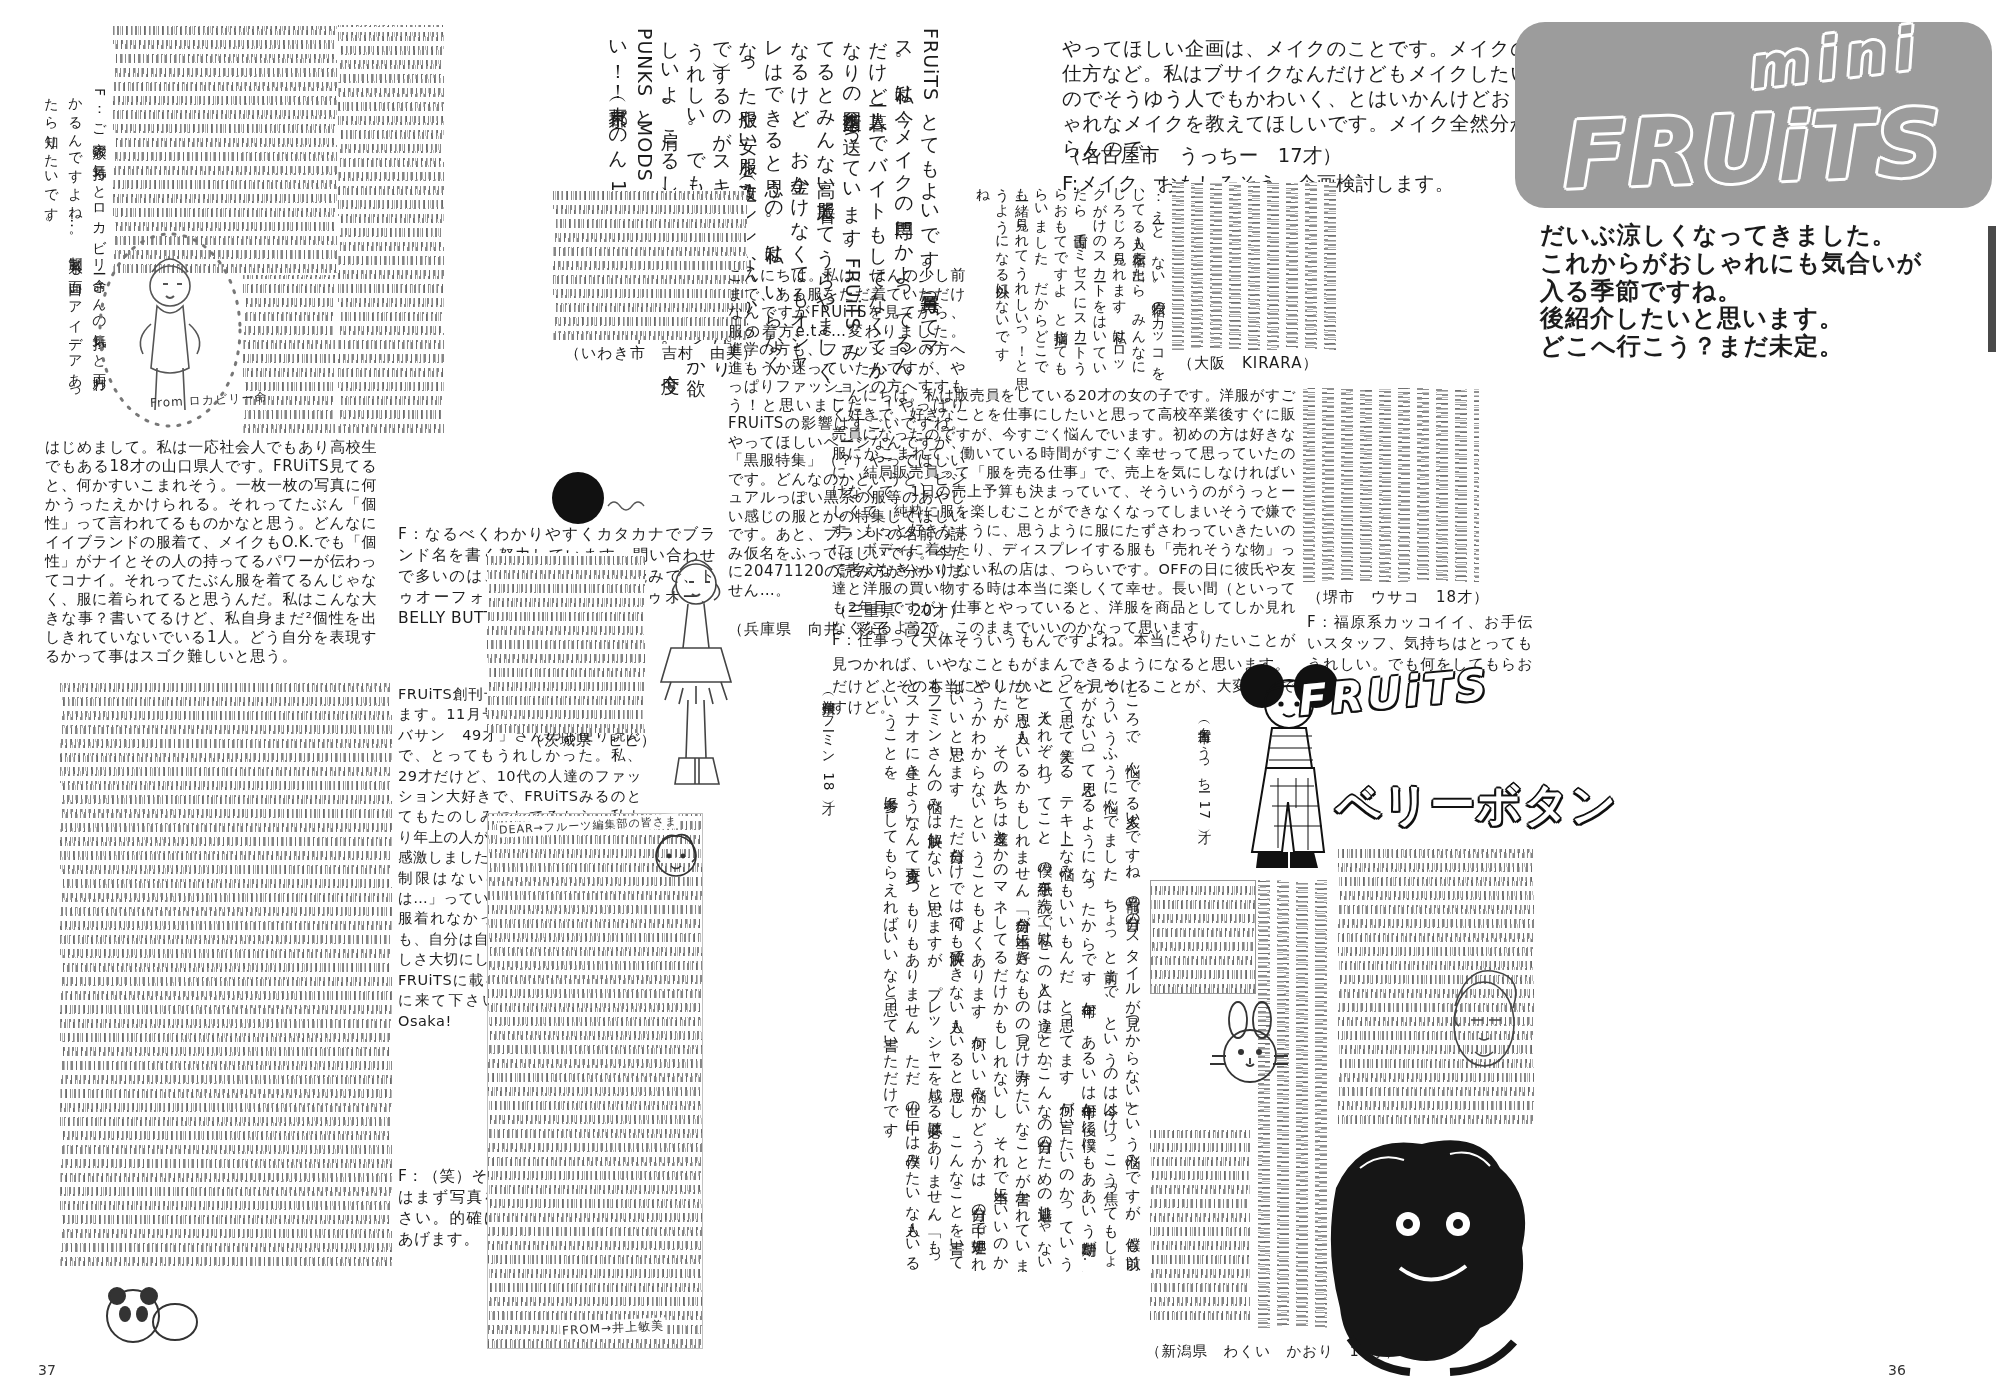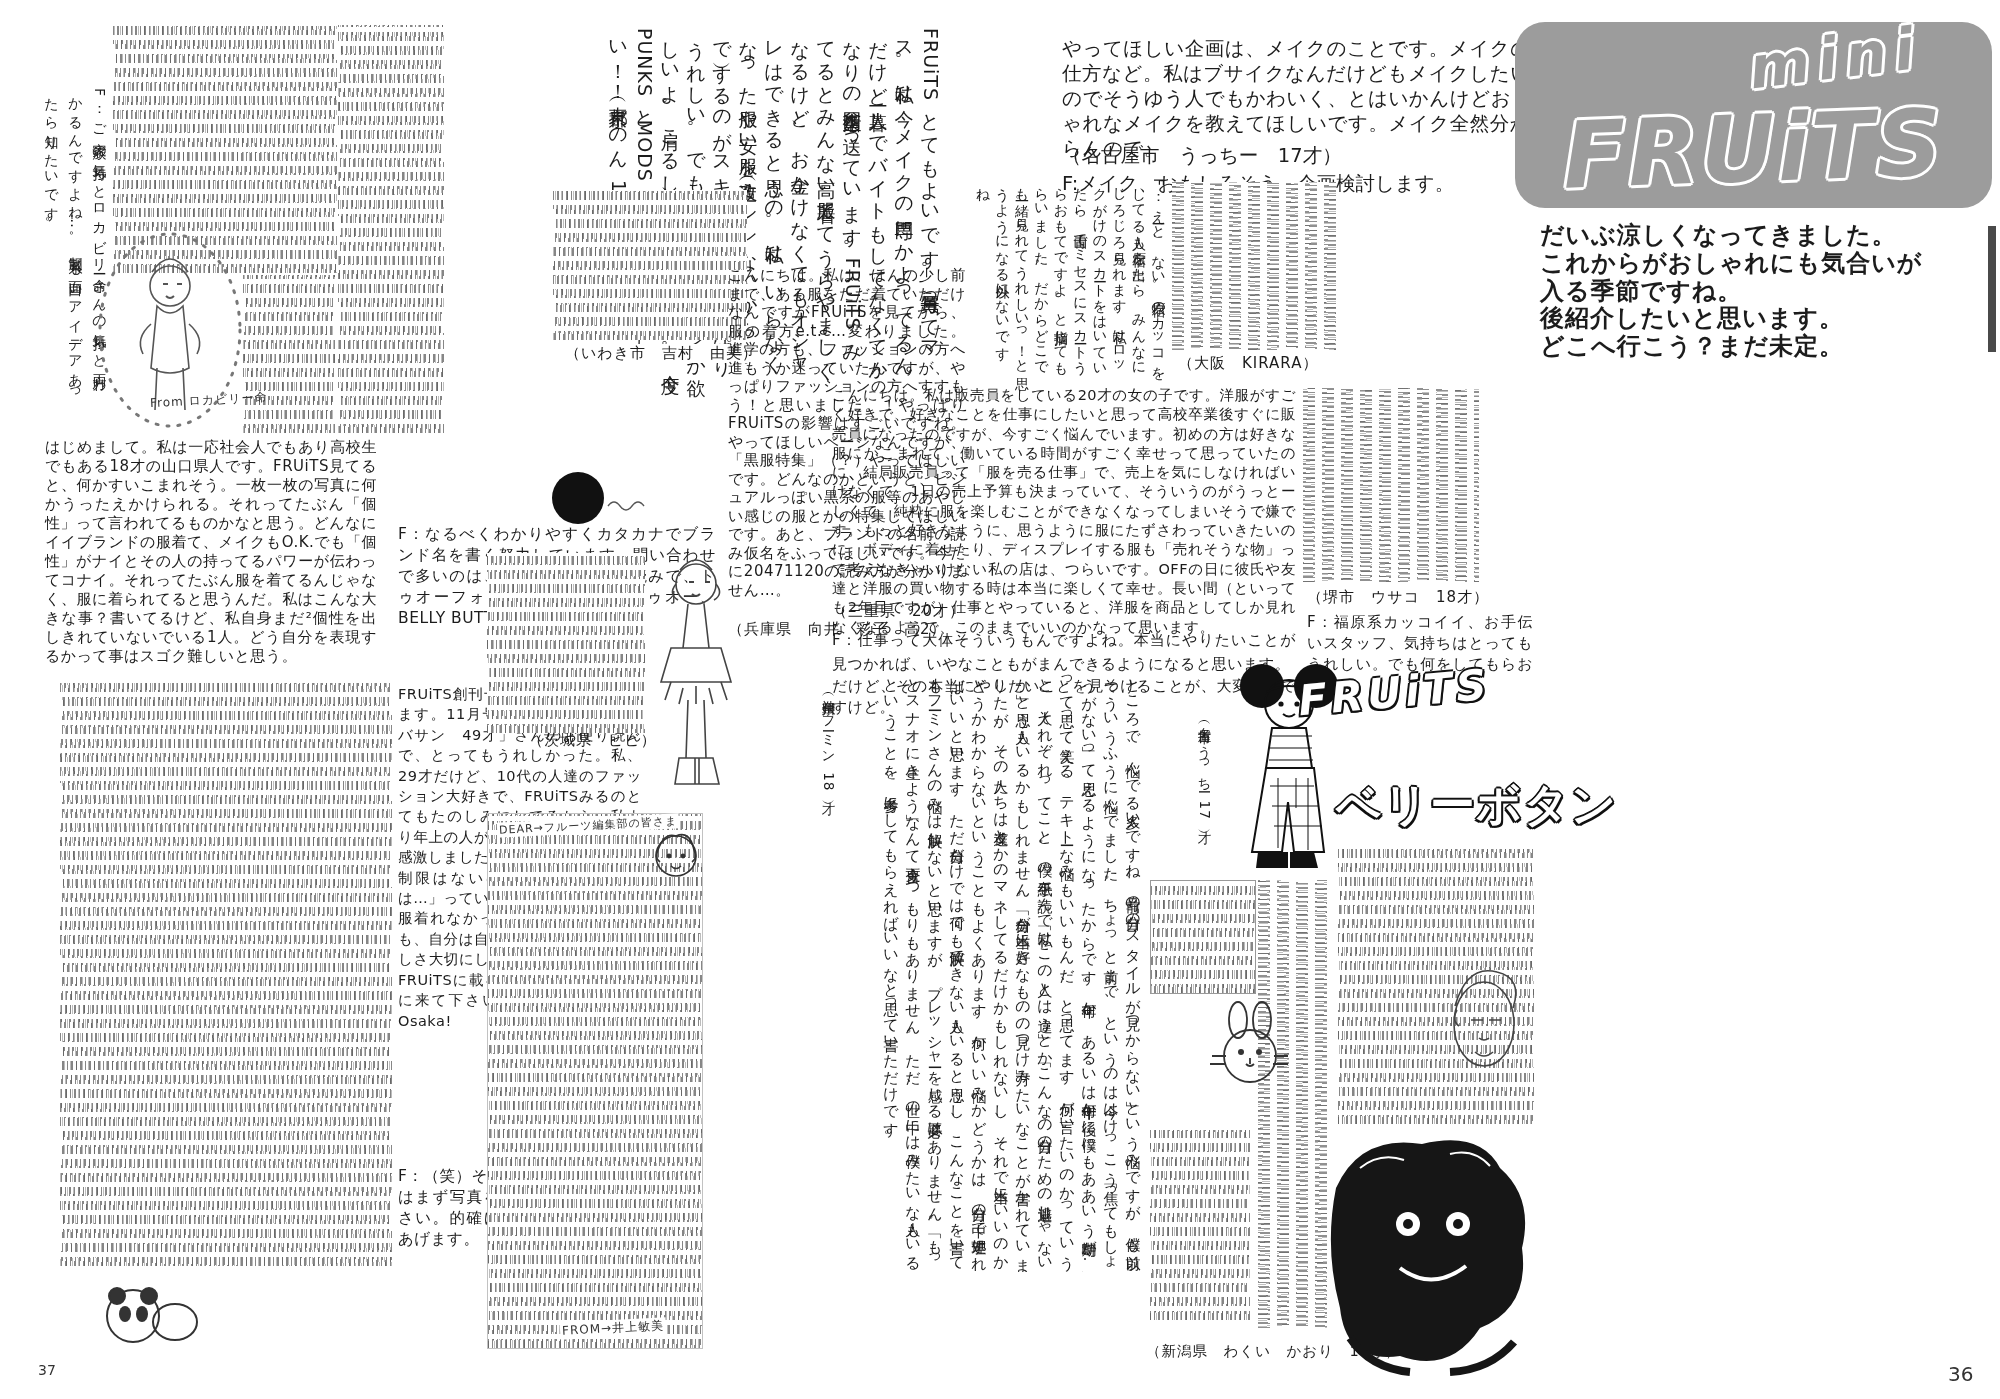--- a/index.html
+++ b/index.html
@@ -205,15 +205,15 @@
     <path d="M6 60 Q30 6 92 16 Q150 2 170 40 Q204 70 192 120 Q200 180 150 200 Q120 246 70 228 Q16 236 10 180 Q-6 120 6 60 Z" fill="#161616"></path>
     <circle cx="78" cy="96" r="12" fill="#fff"></circle>
       <circle cx="128" cy="96" r="12" fill="#fff"></circle>
     <circle cx="78" cy="96" r="5" fill="#161616"></circle>
       <circle cx="128" cy="96" r="5" fill="#161616"></circle>
     <path d="M70 140 q32 24 66 -2" fill="none" stroke="#fff" stroke-width="4"></path>
     <path d="M20 210 q20 30 60 34 M120 244 q40 -2 64 -30" stroke="#161616" stroke-width="8" fill="none"></path>
     <path d="M30 40 q20 -16 44 -8 M120 26 q24 -6 40 12" stroke="#fff" stroke-width="2" fill="none"></path>
   </svg>
 
-  <div class="abs" style="left:1948px;top:1362px;font-size:20px;color:#333">36</div>
+  <div class="abs" style="left:1888px;top:1362px;font-size:14px;color:#333">36</div>
 
 </div>
 
 </body></html>

